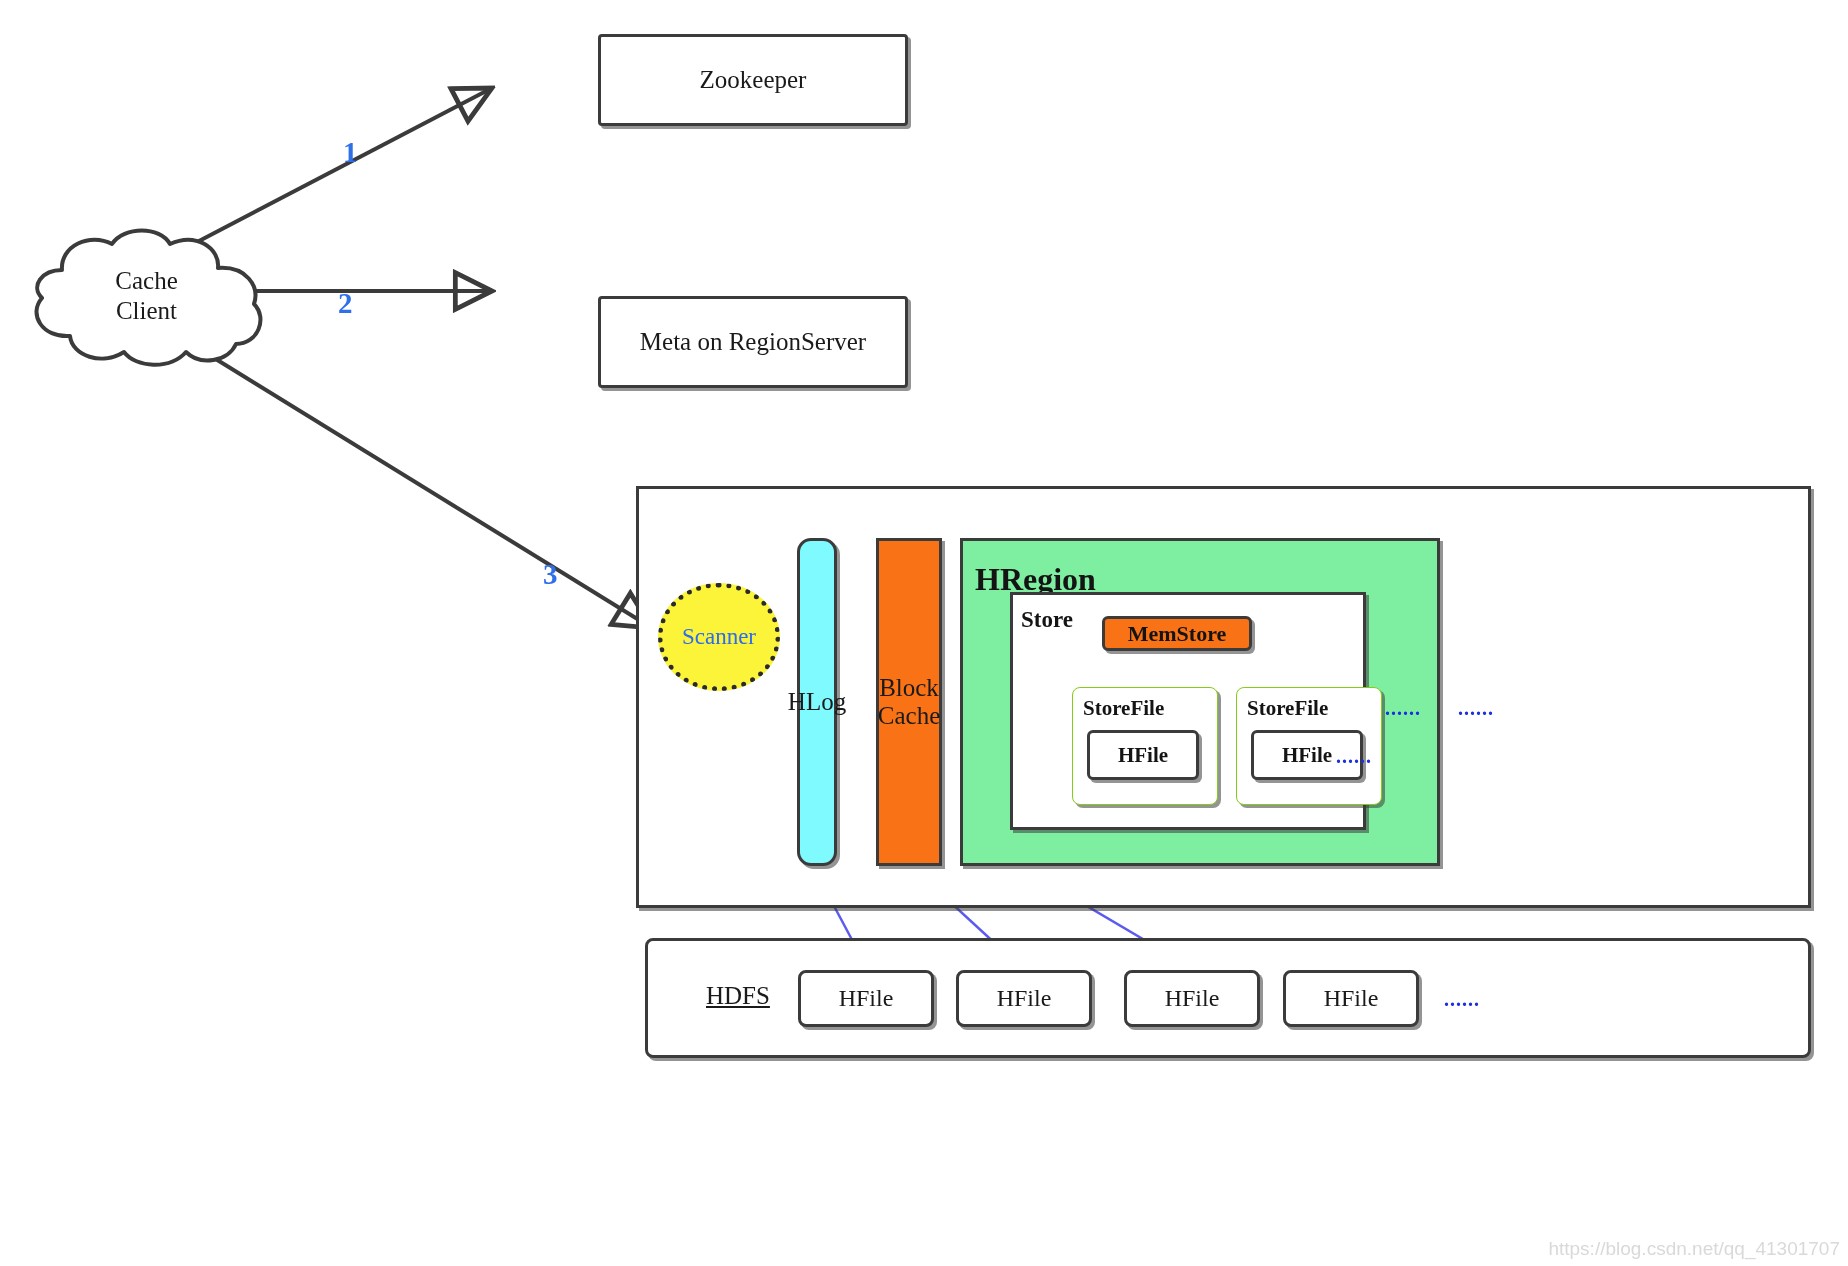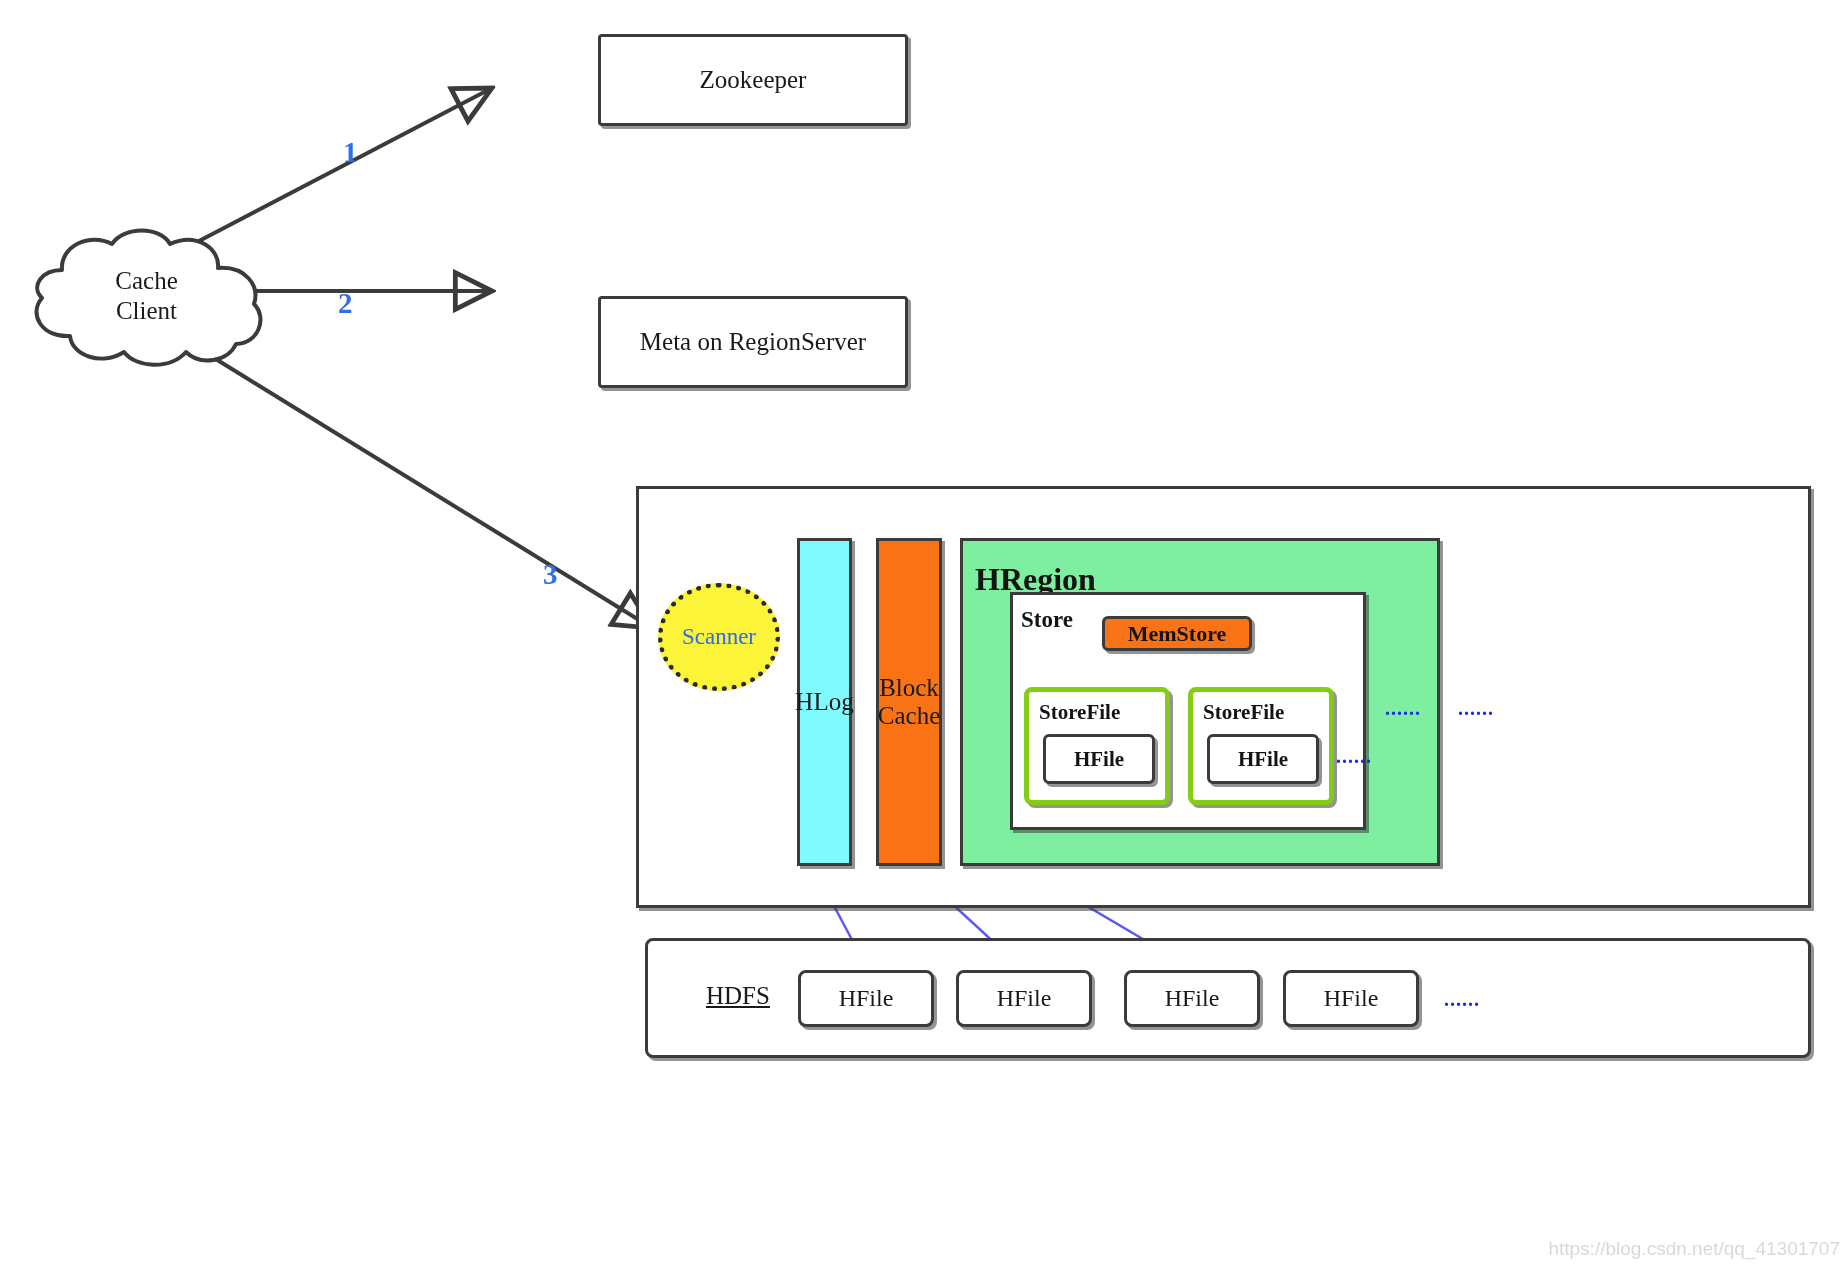--- a/index.html
+++ b/index.html
@@ -132,21 +132,21 @@
     border: 3px solid #3b3b3b;
     box-shadow: 3px 3px 0 0 rgba(60,60,60,0.55);
     display: flex;
     align-items: center;
     justify-content: center;
     text-align: center;
     font-size: 25px;
     color: #1a1a1a;
     line-height: 1.12;
   }
-  #hlog-block  { left: 797px; top: 538px; width: 55px;  height: 328px; background: #7ffbff; }
+  #hlog-block  { left: 797px; top: 538px; width: 40px;  height: 328px; background: #7ffbff; border-radius: 14px; }
   #blockcache-block { left: 876px; top: 538px; width: 66px; height: 328px; background: #f97316; }
 
   
   #hregion {
     position: absolute;
     left: 960px; top: 538px;
     width: 480px; height: 328px;
     box-sizing: border-box;
     background: #7eefa0;
     border: 3px solid #3b3b3b;
@@ -190,23 +190,24 @@
     font-weight: bold; font-size: 22px; color: #141414;
   }
 
   
   .storefile {
     position: absolute;
     top: 687px;
     width: 146px; height: 118px;
     box-sizing: border-box;
     background: #ffffff;
-    border: 5px solid #84cc16;
+    border: 1px solid #84cc16;
     border-radius: 8px;
     box-shadow: 3px 3px 0 0 rgba(60,60,60,0.55);
+    margin-left: 48px;
   }
   .storefile-title {
     position: absolute;
     left: 10px; top: 8px;
     font-weight: bold;
     font-size: 21px;
     color: #141414;
   }
   .hfile-inner {
     position: absolute;

